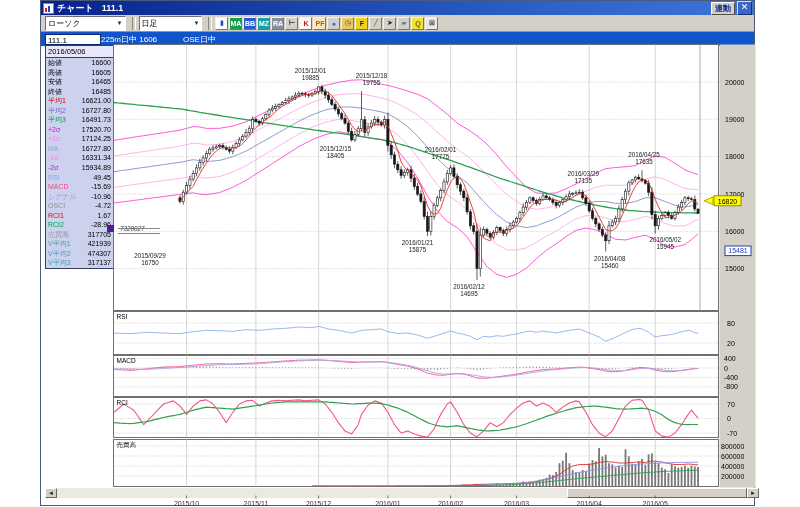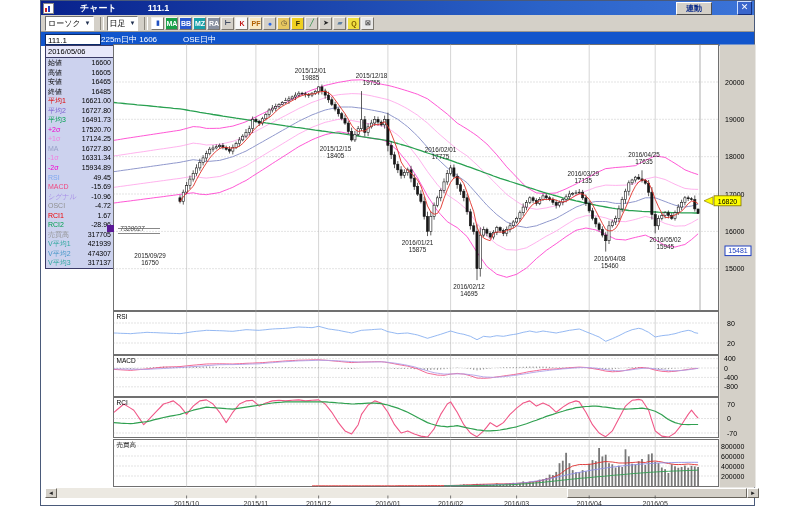--- a/index.html
+++ b/index.html
@@ -2,36 +2,36 @@
 <html><head>
 <meta charset="utf-8">
 <style>
   html,body{margin:0;padding:0;width:800px;height:507px;background:#fff;overflow:hidden;
     font-family:"Liberation Sans","DejaVu Sans",sans-serif;}
   #stage{position:relative;width:800px;height:507px;background:#fff;}
   .window{position:absolute;left:40px;top:0;width:715px;height:506px;background:#fff;
     border:1px solid #4a5a7a;box-sizing:border-box;}
   .titlebar{position:absolute;left:0;top:0;right:0;height:14px;
     background:linear-gradient(to right,#08218c,#2a62c8 70%,#3c74d8);
-    display:flex;align-items:center;color:#fff;font-size:9px;font-weight:bold;gap:23px;}
+    display:flex;align-items:center;color:#fff;font-size:9px;font-weight:bold;}
   .titlebar .appicon{width:9px;height:9px;margin:0 3px 0 2px;background:#fff;border:1px solid #888;
     position:relative;}
   .titlebar .appicon:before{content:"";position:absolute;left:1px;top:4px;width:2px;height:4px;background:#d02020;}
   .titlebar .appicon:after{content:"";position:absolute;left:4px;top:2px;width:2px;height:6px;background:#2040c0;}
   .titlebar .ttext{margin-right:8px;}
   .titlebar .spacer{flex:1;}
   .tb-btn{height:11px;line-height:11px;font-size:8px;font-weight:bold;color:#0a2a8a;
     background:#d4d0c8;border:1px solid;border-color:#fff #505050 #505050 #fff;
-    padding:0 9px;margin-right:2px;}
+    padding:0 3px;margin-right:2px;}
   .tb-close{width:13px;height:12px;line-height:11px;text-align:center;font-size:9px;color:#fff;
     background:#3a66cc;border:1px solid;border-color:#cfe0ff #16307c #16307c #cfe0ff;margin-right:2px;}
   .toolbar{position:absolute;left:0;top:14px;right:0;height:17px;background:#d4d0c8;
     border-bottom:1px solid #9a968e;display:flex;align-items:center;padding-left:4px;box-sizing:border-box;}
   .combo{height:13px;background:#fff;border:1px solid;border-color:#707070 #fff #fff #707070;
-    display:flex;align-items:center;font-size:8px;color:#000;padding:0 2px;margin-right:3px;}
+    display:flex;align-items:center;font-size:8px;color:#000;padding:0 2px;margin-right:3px;gap:32px;}
   .combo .arr{font-size:6px;margin-left:4px;color:#203050;}
   .vsep{width:2px;height:13px;border-left:1px solid #8a867e;border-right:1px solid #fff;margin:0 3px;}
   .icons{display:flex;align-items:center;}
   .icn{width:13px;height:13px;margin-right:1px;border:1px solid;border-color:#f4f2ee #7a766e #7a766e #f4f2ee;
     display:flex;align-items:center;justify-content:center;font-size:7px;font-weight:bold;
     box-sizing:border-box;overflow:hidden;}
   .infobar{position:absolute;left:0;top:31px;right:0;height:14px;background:#1155cc;
     display:flex;align-items:center;color:#fff;font-size:8px;}
   .sym-box{width:56px;height:11px;line-height:11px;background:#fff;color:#000;
     border:1px solid #0a2a6a;margin-left:4px;padding-left:2px;box-sizing:border-box;}

